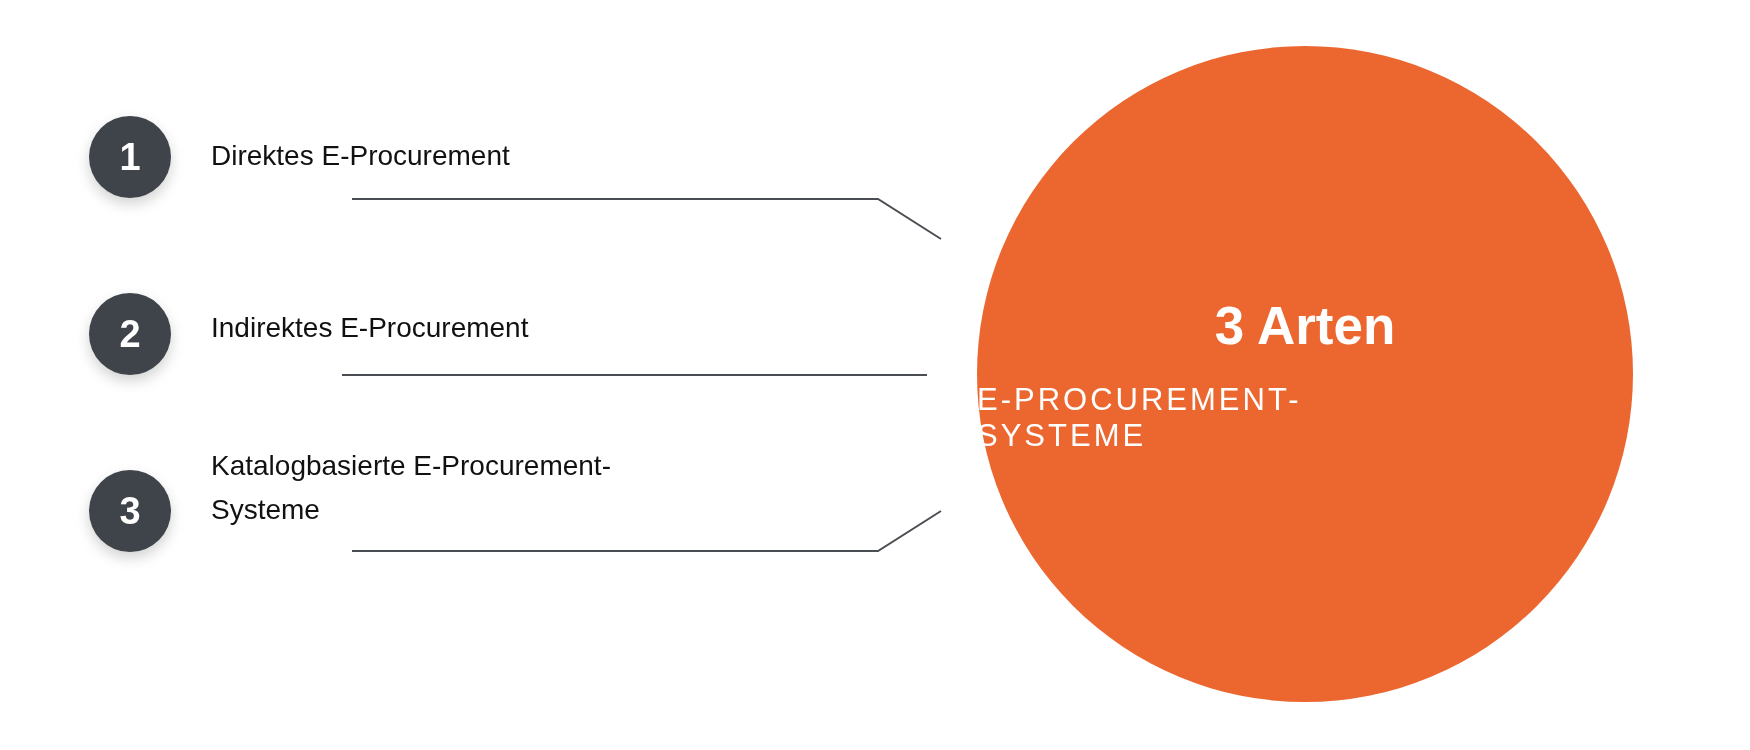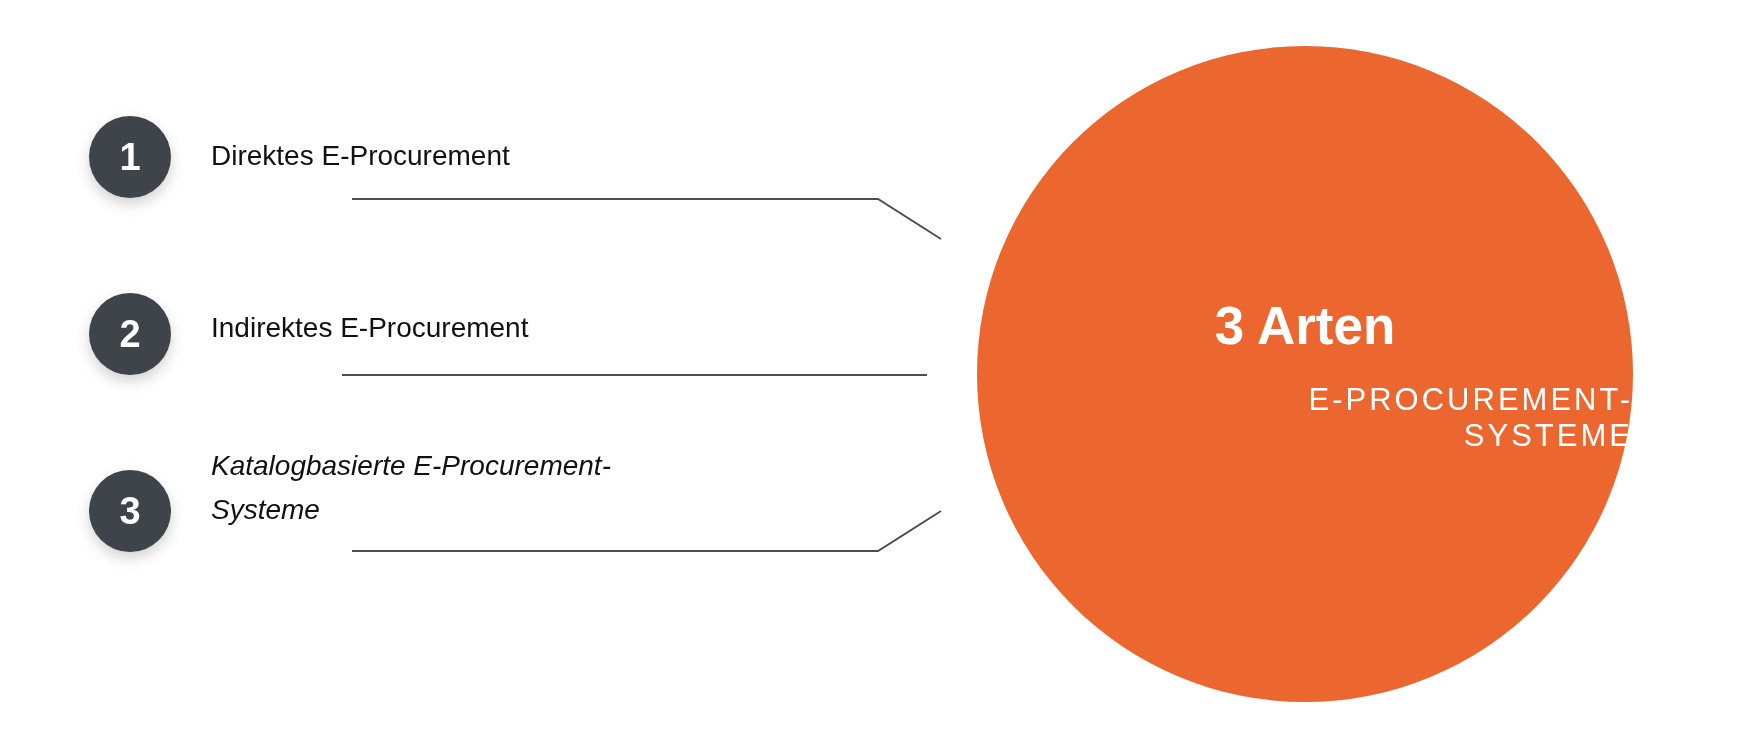--- a/index.html
+++ b/index.html
@@ -11,34 +11,34 @@
            box-shadow: 0 6px 14px rgba(0,0,0,0.18); }
   .label { position: absolute; left: 211px; color: #111111; font-size: 28px;
            line-height: 44px; white-space: pre-line; }
   .connectors { position: absolute; left: 0; top: 0; }
   .big-circle { position: absolute; left: 977px; top: 46px; width: 656px; height: 656px;
                 border-radius: 50%; background: #ec6730; }
   .center-title { position: absolute; left: 977px; width: 656px; top: 269px;
                   text-align: center; color: #ffffff; font-weight: bold; font-size: 53px;
                   line-height: 80px; margin-top: 17px; }
   .center-sub { position: absolute; left: 977px; width: 656px; top: 382px;
-                text-align: right; color: #ffffff; font-size: 31px; letter-spacing: 3px;
+                text-align: left; color: #ffffff; font-size: 31px; letter-spacing: 3px;
                 line-height: 36px; white-space: pre-line; }
 </style>
 </head>
 <body>
 
 <div class="badge" style="left:89px; top:116px;">1</div>
 <div class="label" style="top:134px;">Direktes E-Procurement</div>
 
 <div class="badge" style="left:89px; top:293px;">2</div>
 <div class="label" style="top:306px;">Indirektes E-Procurement</div>
 
 <div class="badge" style="left:89px; top:470px;">3</div>
-<div class="label" style="top:444px;font-style:italic;">Katalogbasierte E-Procurement-
+<div class="label" style="top:444px;">Katalogbasierte E-Procurement-
 Systeme</div>
 
 <svg class="connectors" width="1750" height="750" viewBox="0 0 1750 750">
   <polyline points="352,199 878,199 941,239" fill="none" stroke="#4a4d52" stroke-width="2"></polyline>
   <line x1="342" y1="375" x2="927" y2="375" stroke="#4a4d52" stroke-width="2"></line>
   <polyline points="352,551 878,551 941,511" fill="none" stroke="#4a4d52" stroke-width="2"></polyline>
 </svg>
 
 <div class="big-circle"></div>
 <div class="center-title">3 Arten</div>

